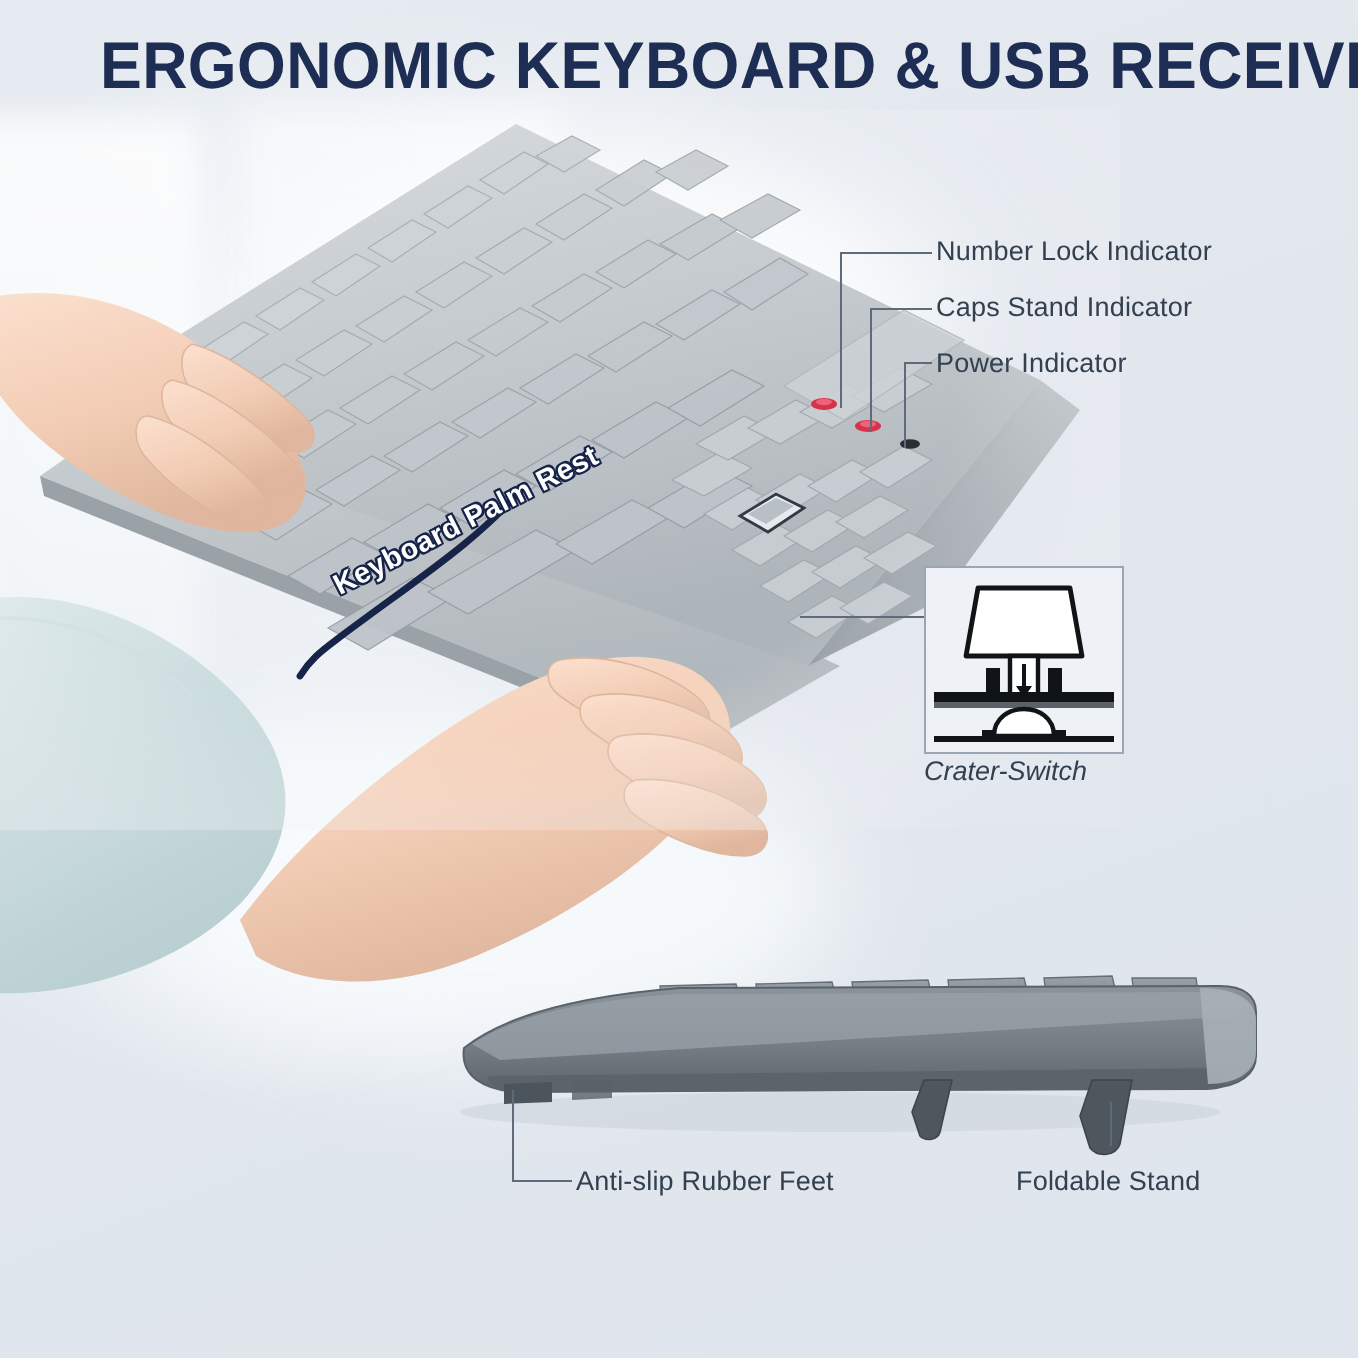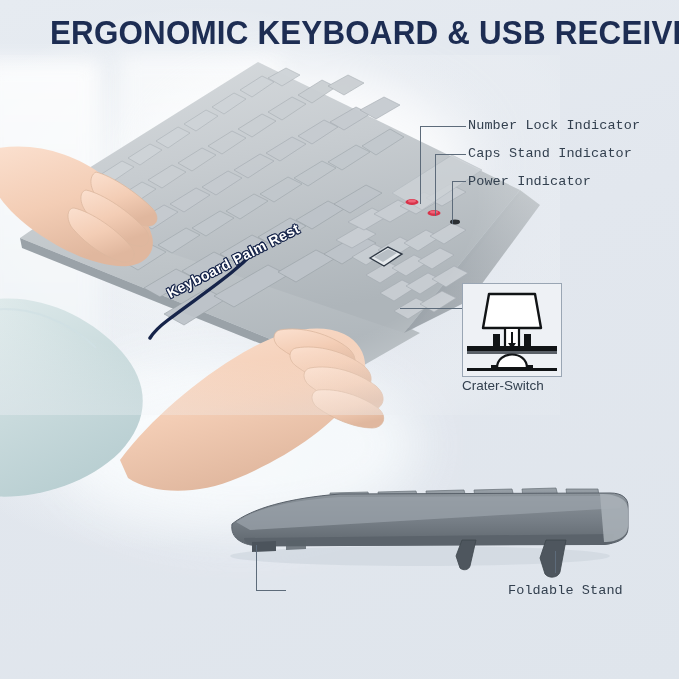--- a/index.html
+++ b/index.html
@@ -26,34 +26,34 @@
     position:absolute;left:50px;top:14px;width:600px;
     font-family:"Liberation Sans", sans-serif;
     font-weight:bold;font-size:33px;letter-spacing:.2px;
     color:#1d2d53;white-space:nowrap;
     transform:scaleX(.95);transform-origin:left center;
   }
 
   
   .label{
     position:absolute;color:#33404f;font-size:13.5px;
-    white-space:nowrap;letter-spacing:.1px;font-family:Liberation Mono, monospace;
+    white-space:nowrap;letter-spacing:.1px;
   }
   .lead{position:absolute;background:#5d6b7a;}
   .lead.h{height:1px;}
   .lead.v{width:1px;}
 
   
   .cs-box{
     position:absolute;left:462px;top:283px;width:98px;height:92px;
     border:1px solid #9aa6b4;background:#eef1f5;overflow:hidden;
   }
   .cs-caption{
     position:absolute;left:462px;top:378px;width:110px;
-    font-size:13.5px;color:#33404f;text-align:left;
+    font-size:13.5px;color:#33404f;text-align:left;font-style:italic;
   }
 
   
   .palm-text{
     position:absolute;left:168px;top:286px;
     font-size:14.5px;font-weight:bold;color:#ffffff;
     white-space:nowrap;
     transform:rotate(-27deg);transform-origin:left center;
     text-shadow:
       -1px -1px 0 #16244a, 1px -1px 0 #16244a,
@@ -344,17 +344,18 @@
 
       <rect x="4" y="84" width="90" height="3" fill="#111416"></rect>
       <rect x="28" y="81" width="7" height="4" fill="#111416"></rect>
       <rect x="63" y="81" width="7" height="4" fill="#111416"></rect>
     </svg>
   </div>
   <div class="cs-caption">Crater-Switch</div>
 
   <div class="lead v" style="left:256px;top:545px;height:45px;"></div>
   <div class="lead h" style="left:256px;top:590px;width:30px;"></div>
+  <div class="label" style="left:288px;top:583px;">Anti-slip Rubber Feet</div>
 
   <div class="lead v" style="left:555px;top:551px;height:22px;"></div>
   <div class="label" style="left:508px;top:583px;text-align:right;">Foldable Stand</div>
 
 </div>
 
 </body></html>

